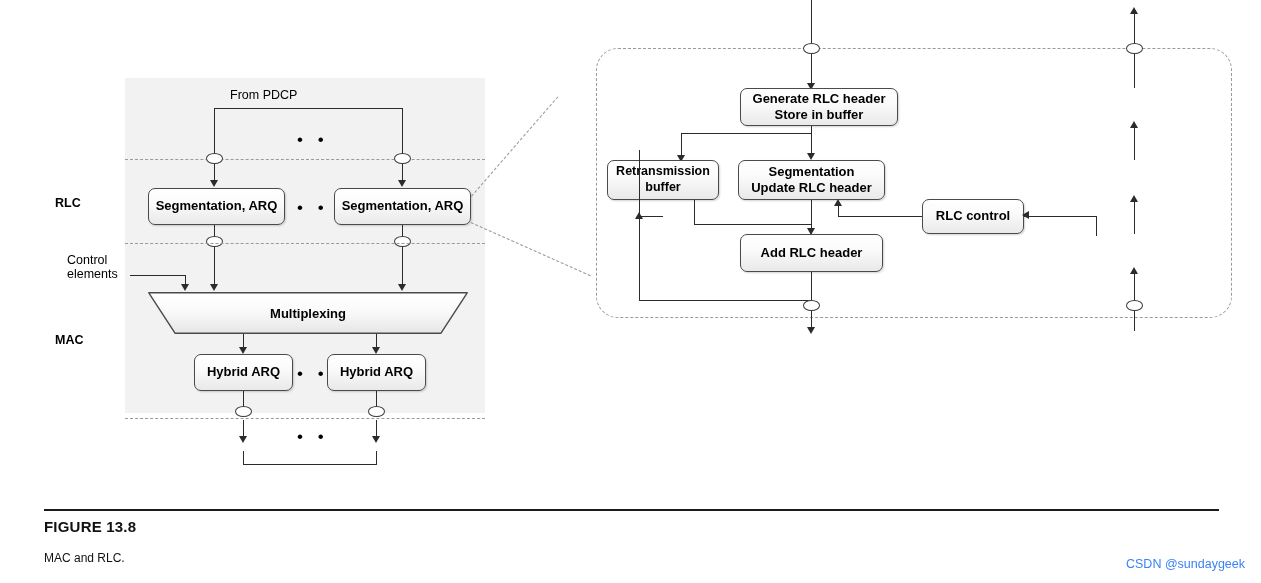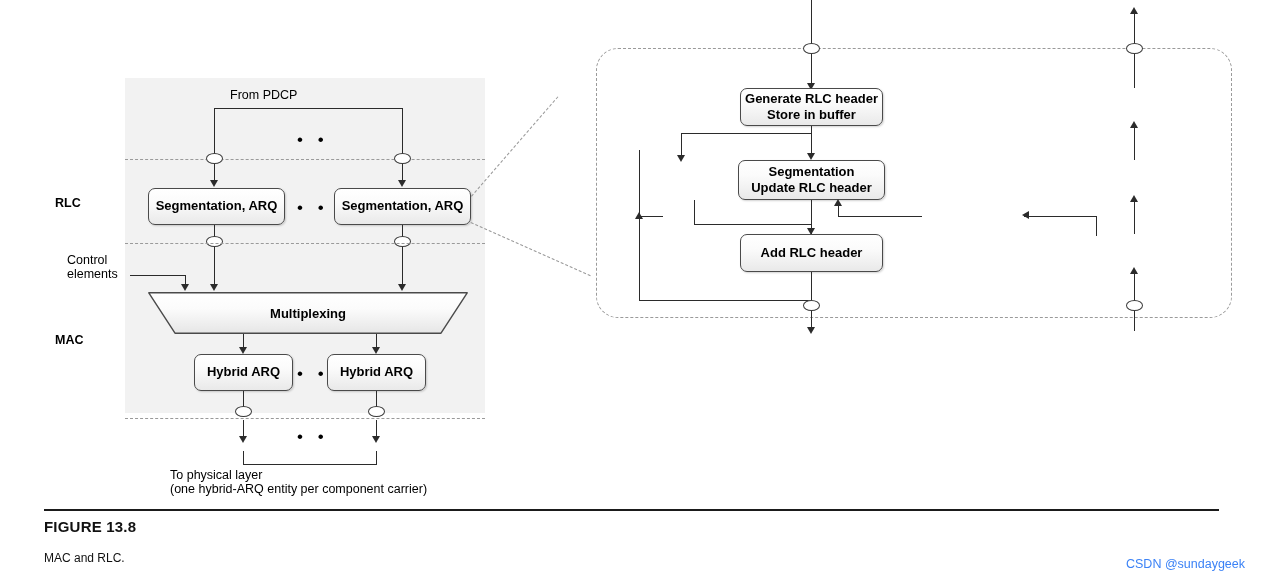--- a/index.html
+++ b/index.html
@@ -272,43 +272,43 @@
 
   <div class="vline" style="left:243px; top:420px; height:17px;"></div>
   <div class="arrow-down" style="left:239px; top:436px;"></div>
   <div class="vline" style="left:376px; top:420px; height:17px;"></div>
   <div class="arrow-down" style="left:372px; top:436px;"></div>
 
   <div class="dots" style="left:297px; top:428px;">• •</div>
 
   <div class="bracket bottom" style="left:243px; top:451px; width:134px; height:14px;"></div>
 
-  <div class="txt center" style="left:170px; top:468px; width:280px;">To physical layer
-(one hybrid-ARQ entity per component carrier)</div>
 
   <div class="zoomline" style="left:471px; top:196px; width:132px; transform: rotate(-49deg);"></div>
   <div class="zoomline" style="left:471px; top:222px; width:131px; transform: rotate(24deg);"></div>
 
   <div id="rlc-detail-region"></div>
 
   <div class="vline" style="left:811px; top:0px; height:44px;"></div>
   <div class="ellipse" style="left:803px; top:43px;"></div>
   <div class="vline" style="left:811px; top:54px; height:30px;"></div>
   <div class="arrow-down" style="left:807px; top:83px;"></div>
 
-  <div class="box" style="left:740px; top:88px; width:143px; height:38px;">Generate RLC header
+  <div class="box" style="left:740px; top:88px; width:158px; height:38px;">Generate RLC header
 Store in buffer</div>
 
   <div class="vline" style="left:811px; top:126px; height:28px;"></div>
   <div class="arrow-down" style="left:807px; top:153px;"></div>
 
   <div class="hline" style="left:681px; top:133px; width:130px;"></div>
   <div class="vline" style="left:681px; top:133px; height:23px;"></div>
   <div class="arrow-down" style="left:677px; top:155px;"></div>
 
+  <div class="box small" style="left:607px; top:160px; width:112px; height:40px;">Retransmission
+buffer</div>
 
   <div class="box" style="left:738px; top:160px; width:147px; height:40px;">Segmentation
 Update RLC header</div>
 
   <div class="vline" style="left:694px; top:200px; height:24px;"></div>
   <div class="hline" style="left:694px; top:224px; width:117px;"></div>
   <div class="arrow-down" style="left:807px; top:228px;"></div>
 
   <div class="vline" style="left:811px; top:200px; height:34px;"></div>
 
@@ -320,20 +320,21 @@
   <div class="hline" style="left:639px; top:216px; width:24px;"></div>
   <div class="arrow-up" style="left:635px; top:212px;"></div>
 
   <div class="box" style="left:740px; top:234px; width:143px; height:38px;">Add RLC header</div>
 
   <div class="vline" style="left:811px; top:272px; height:28px;"></div>
   <div class="ellipse" style="left:803px; top:300px;"></div>
   <div class="vline" style="left:811px; top:311px; height:17px;"></div>
   <div class="arrow-down" style="left:807px; top:327px;"></div>
 
+  <div class="box" style="left:922px; top:199px; width:102px; height:35px;">RLC control</div>
 
   <div class="hline" style="left:838px; top:216px; width:84px;"></div>
   <div class="vline" style="left:838px; top:204px; height:12px;"></div>
   <div class="arrow-up" style="left:834px; top:199px;"></div>
 
   <div class="hline" style="left:1024px; top:216px; width:72px;"></div>
   <div class="vline" style="left:1096px; top:216px; height:20px;"></div>
   <div class="arrow-left" style="left:1022px; top:211px;"></div>
 
   <div class="vline" style="left:1134px; top:311px; height:20px;"></div>

